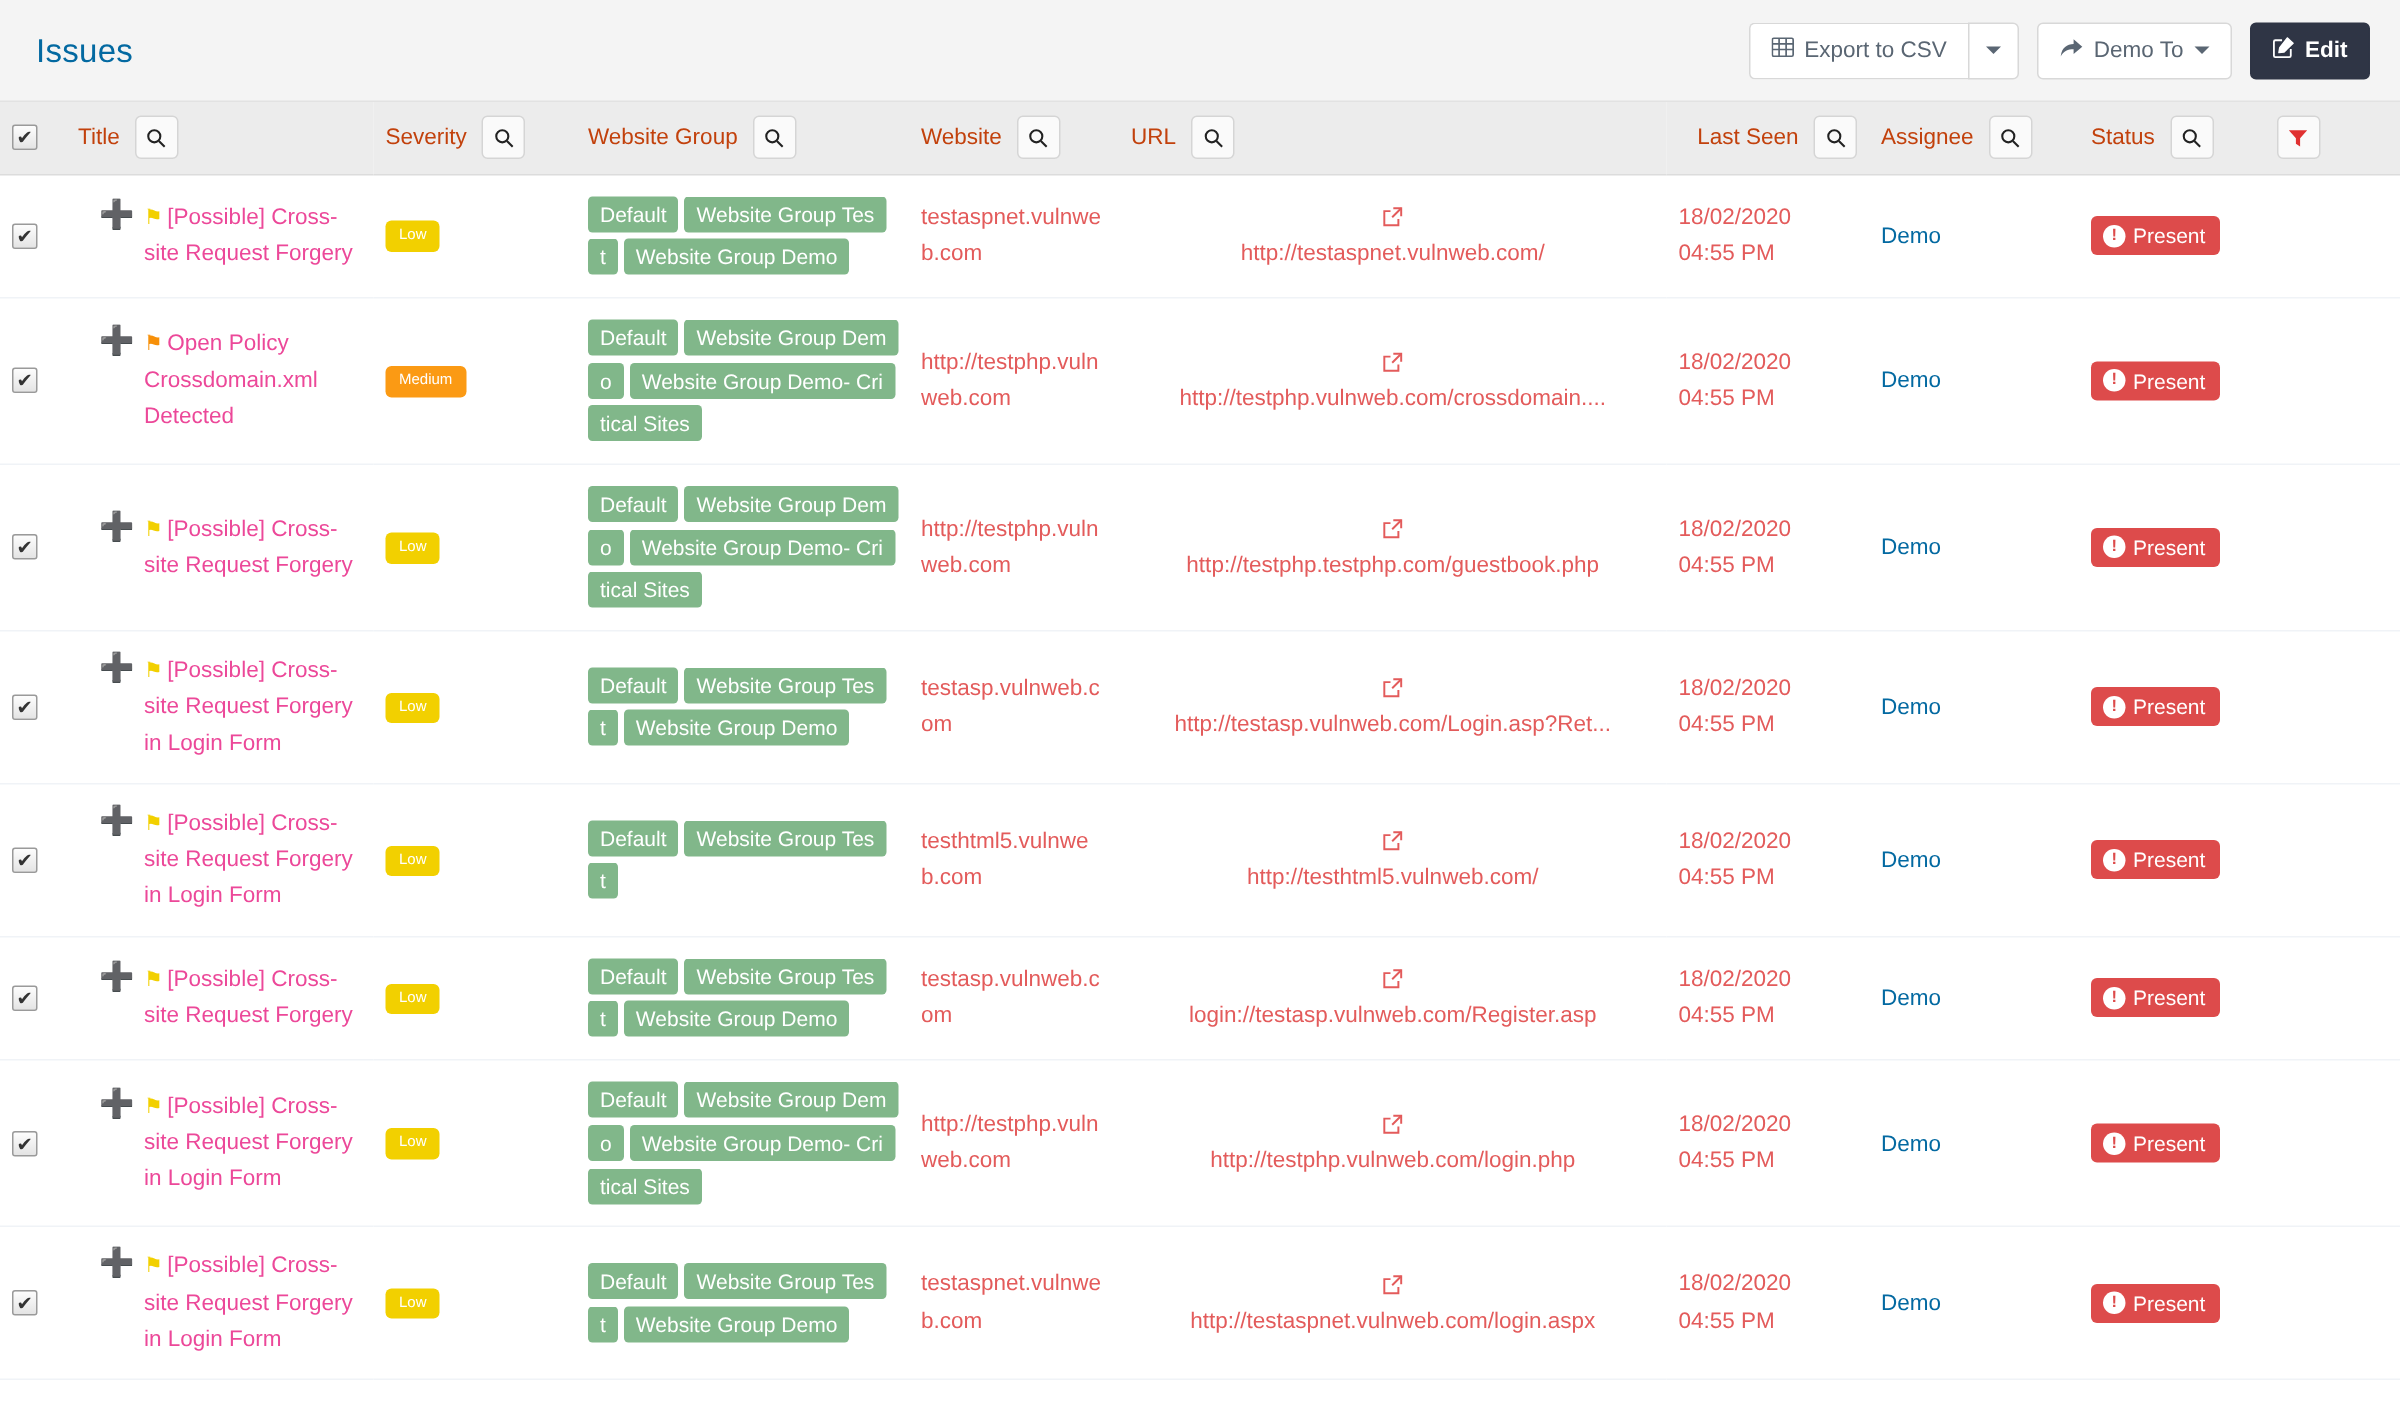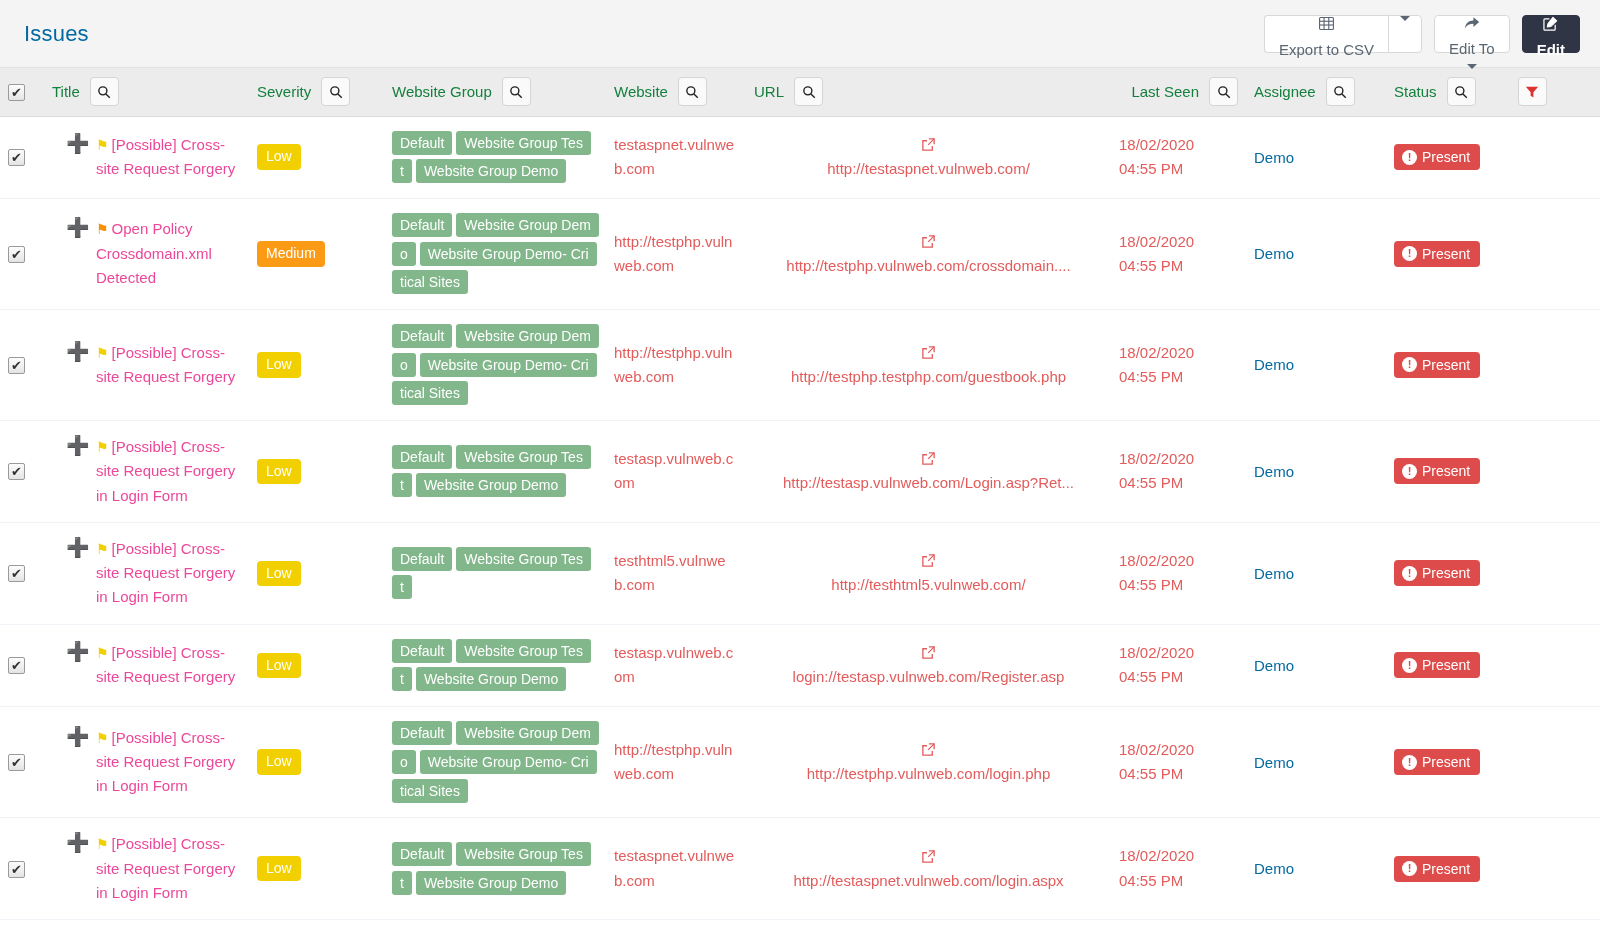--- a/index.html
+++ b/index.html
@@ -41,21 +41,20 @@
     color: #5a6673;
     font-size: 15px;
     height: 38px;
     padding: 0 14px;
     display: flex;
     align-items: center;
     gap: 7px;
     cursor: pointer;
     font-family: "Liberation Sans", sans-serif;
     white-space: nowrap;
-    flex-direction: column;
   }
   .btn-group .btn:first-child { border-radius: 4px 0 0 4px; border-right: none; }
   .btn-group .btn.caret-only { border-radius: 0 4px 4px 0; padding: 0 11px; }
   .btn-dark {
     background: #2f3545;
     border-color: #2f3545;
     color: #ffffff;
     font-weight: 600;
   }
   .caret {
@@ -71,21 +70,21 @@
     width: 1600px;
     border-collapse: collapse;
     table-layout: fixed;
   }
   thead th {
     background: #ececec;
     border-bottom: 1px solid #dcdcdc;
     height: 48px;
     padding: 0 8px;
     font-size: 15px;
-    color: #15803d;
+    color: #c2410c;
     font-weight: 400;
     text-align: left;
     vertical-align: middle;
     white-space: nowrap;
   }
   .th-inner { display: flex; align-items: center; gap: 10px; }
   .th-inner.right { justify-content: flex-end; }
 
   .srch {
     width: 29px; height: 29px;
@@ -162,21 +161,21 @@
     color: #ec4899;
     text-decoration: none;
     cursor: pointer;
     word-break: break-word;
   }
 
   .badge {
     display: inline-block;
     border-radius: 4px;
     color: #ffffff;
-    font-size: 14px;
+    font-size: 10px;
     padding: 4px 9px;
     line-height: 1.25;
     white-space: nowrap;
   }
   .sev-low { background: #f2d000; }
   .sev-medium { background: #fb9a14; }
 
   
   .wg-cell { padding: 12px 0 12px 8px; position: relative; }
   .wg-cloud {
@@ -271,21 +270,21 @@
         <span class="caret"></span>
       </button>
     </div>
 
     <button class="btn">
       <span>
         <svg width="16" height="14" viewBox="0 0 16 14" fill="#5a6673">
           <path d="M0.8 12.6 C1.6 6.6 5 4.6 9.4 4.4 L9.4 1.2 L15.2 6.1 L9.4 11 L9.4 7.8 C5.6 7.8 2.8 9 0.8 12.6 Z"></path>
         </svg>
       </span>
-      <span>Edit To</span>
+      <span>Demo To</span>
       <span class="caret"></span>
     </button>
 
     <button class="btn btn-dark">
       <span>
         <svg width="15" height="15" viewBox="0 0 16 16" fill="none" stroke="#ffffff" stroke-width="1.3">
           <path d="M13 9.3 L13 14 C13 14.5 12.6 15 12 15 L2 15 C1.4 15 1 14.5 1 14 L1 4 C1 3.4 1.4 3 2 3 L6.8 3"></path>
           <path d="M10.6 1.4 L14.6 5.2 L8.2 11.3 L4.6 11.8 L5.2 8.3 Z" fill="#ffffff" stroke="#ffffff" stroke-width="1.1" stroke-linejoin="round"></path>
         </svg>
       </span>

